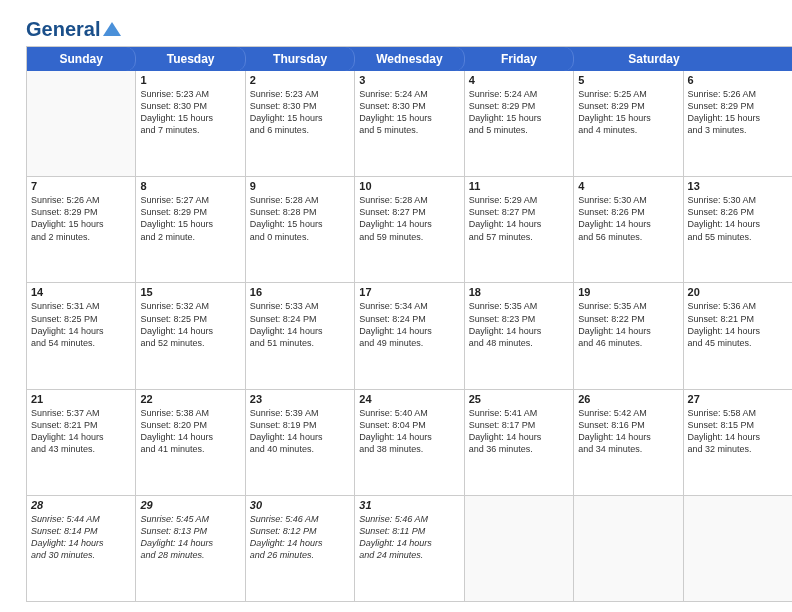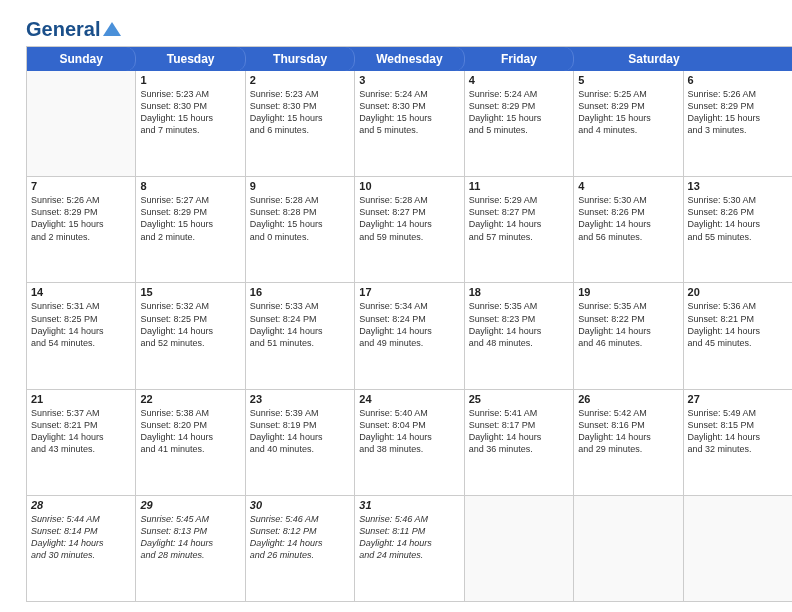--- a/index.html
+++ b/index.html
@@ -306,25 +306,25 @@
             <div class="cell-line">Sunrise: 5:41 AM</div>
             <div class="cell-line">Sunset: 8:17 PM</div>
             <div class="cell-line">Daylight: 14 hours</div>
             <div class="cell-line">and 36 minutes.</div>
           </div>
           <div class="cal-cell">
             <div class="day-num">26</div>
             <div class="cell-line">Sunrise: 5:42 AM</div>
             <div class="cell-line">Sunset: 8:16 PM</div>
             <div class="cell-line">Daylight: 14 hours</div>
-            <div class="cell-line">and 29 minutes.</div>
+            <div class="cell-line">and 34 minutes.</div>
           </div>
           <div class="cal-cell">
             <div class="day-num">27</div>
-            <div class="cell-line">Sunrise: 5:49 AM</div>
+            <div class="cell-line">Sunrise: 5:58 AM</div>
             <div class="cell-line">Sunset: 8:15 PM</div>
             <div class="cell-line">Daylight: 14 hours</div>
             <div class="cell-line">and 32 minutes.</div>
           </div>
         </div>
         <div class="cal-row">
           <div class="cal-cell">
             <div class="day-num">28</div>
             <div class="cell-line">Sunrise: 5:44 AM</div>
             <div class="cell-line">Sunset: 8:14 PM</div>

